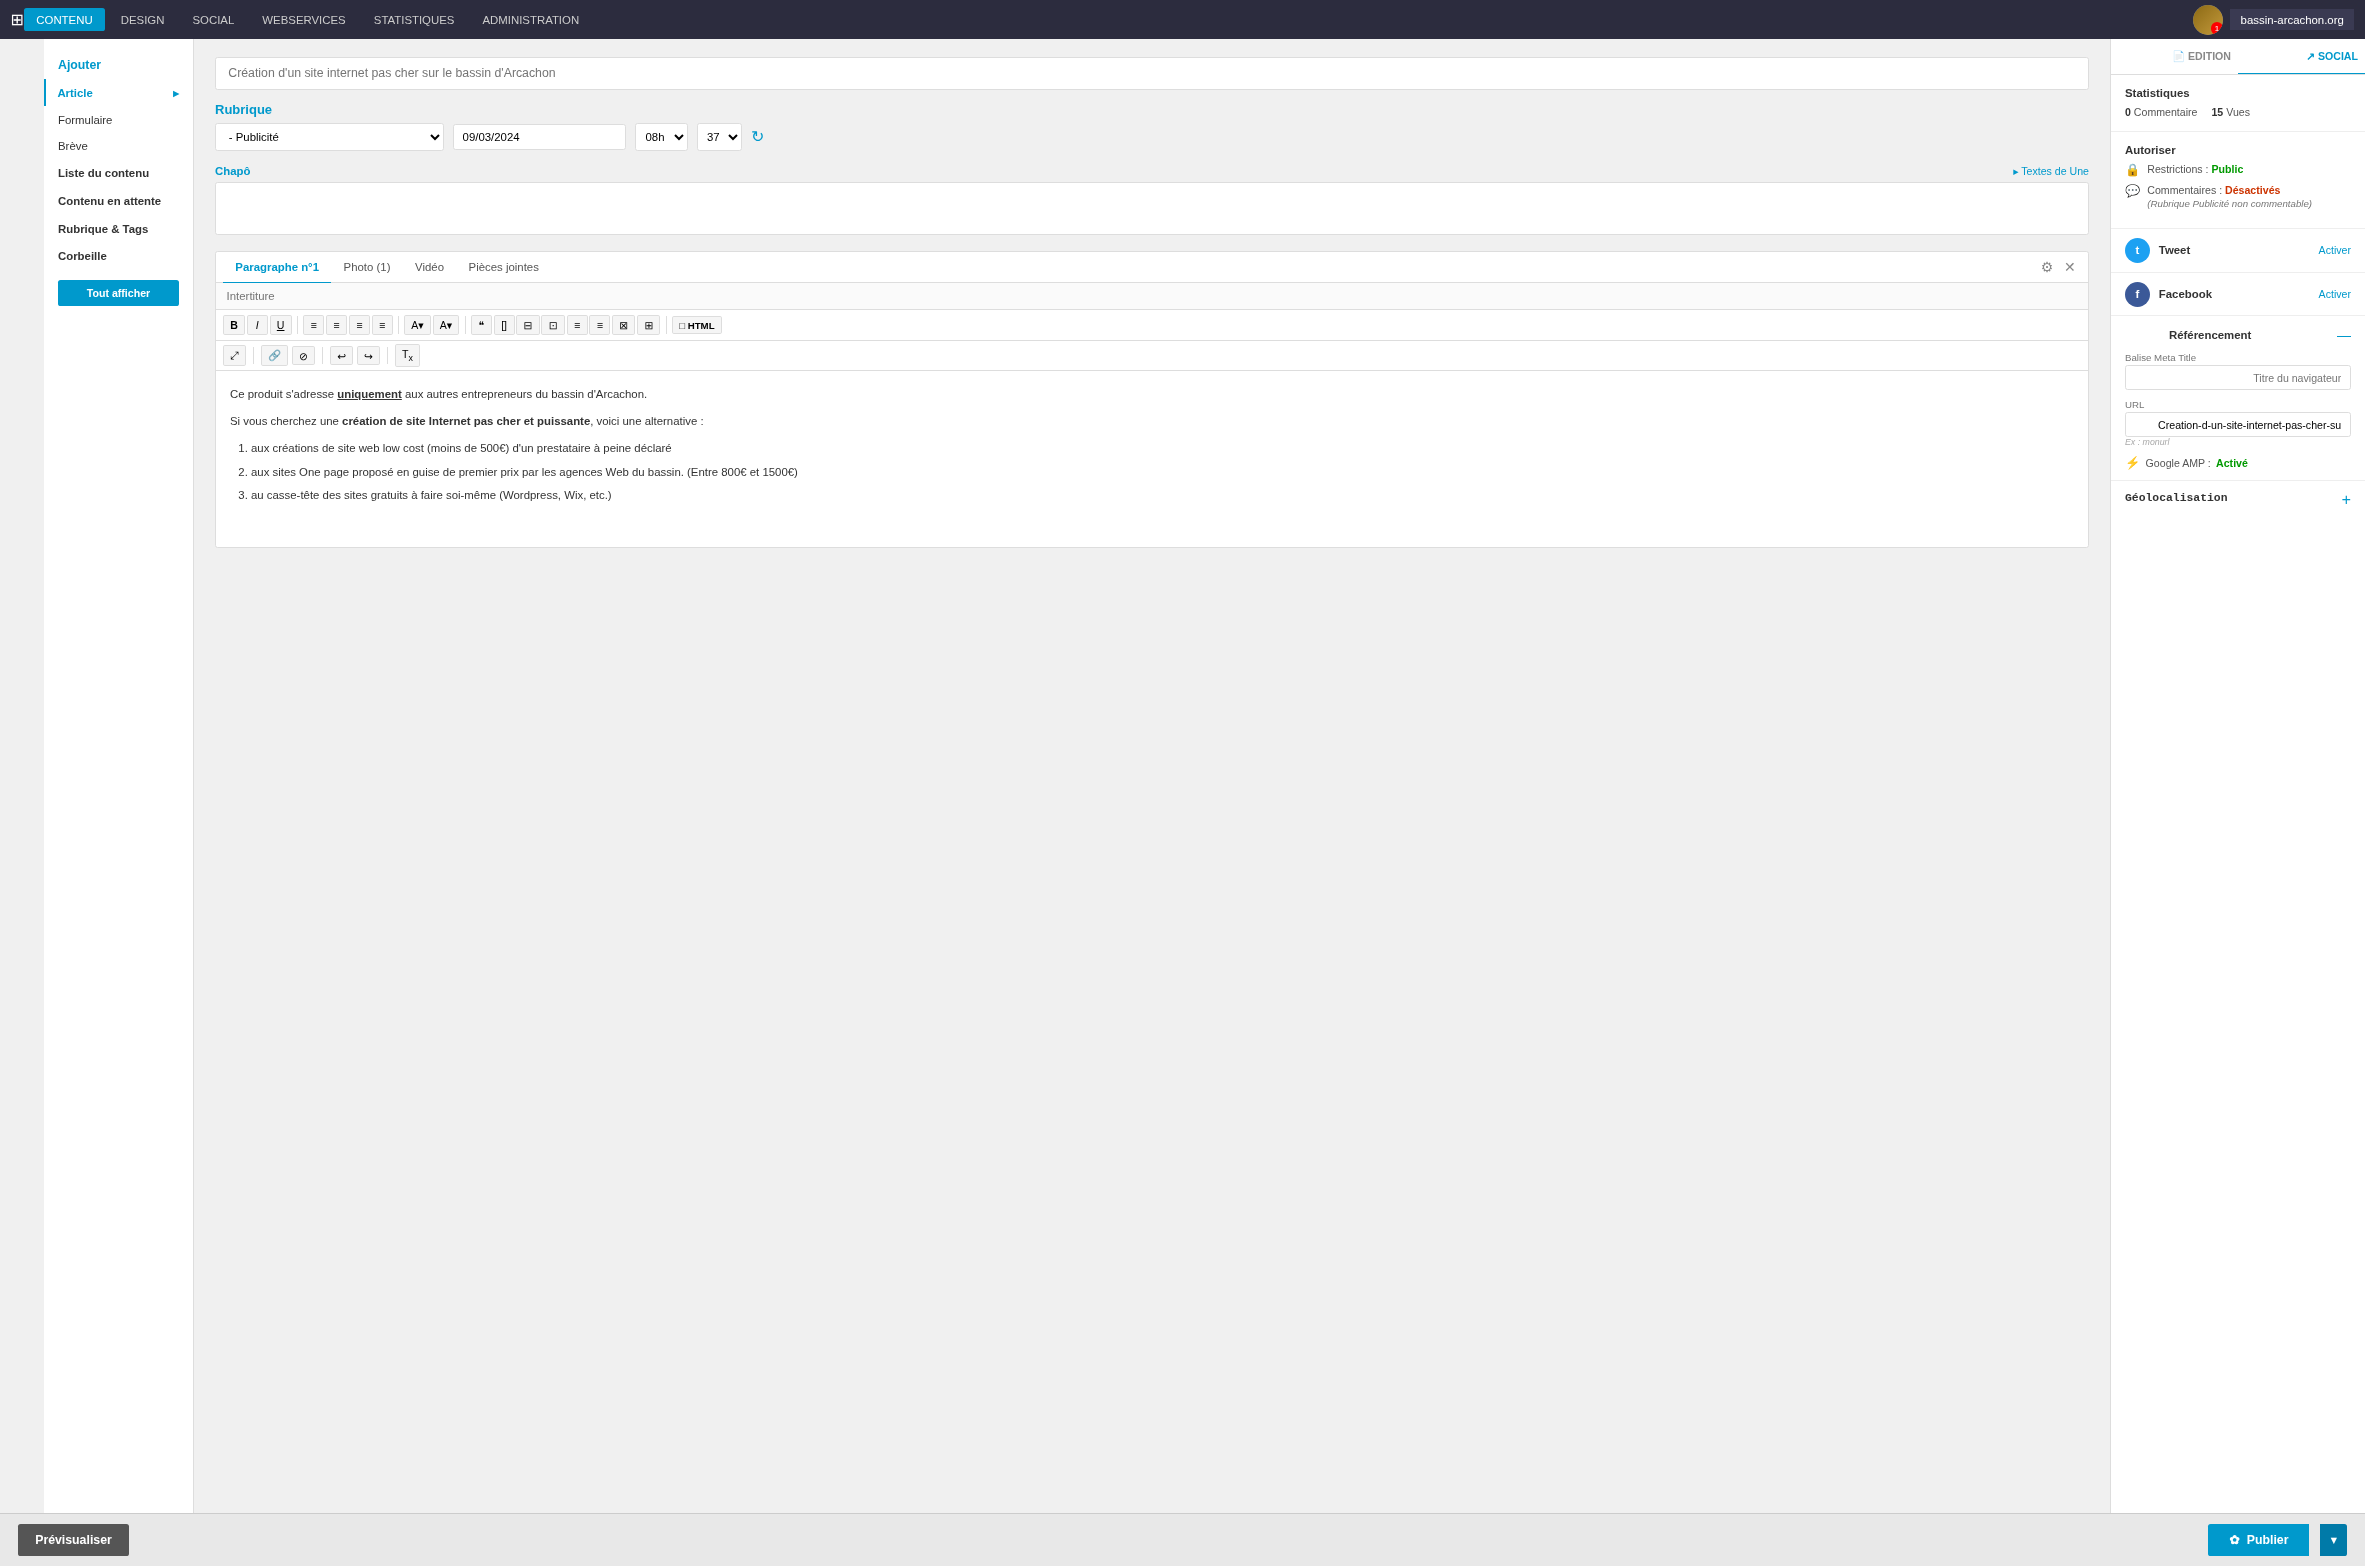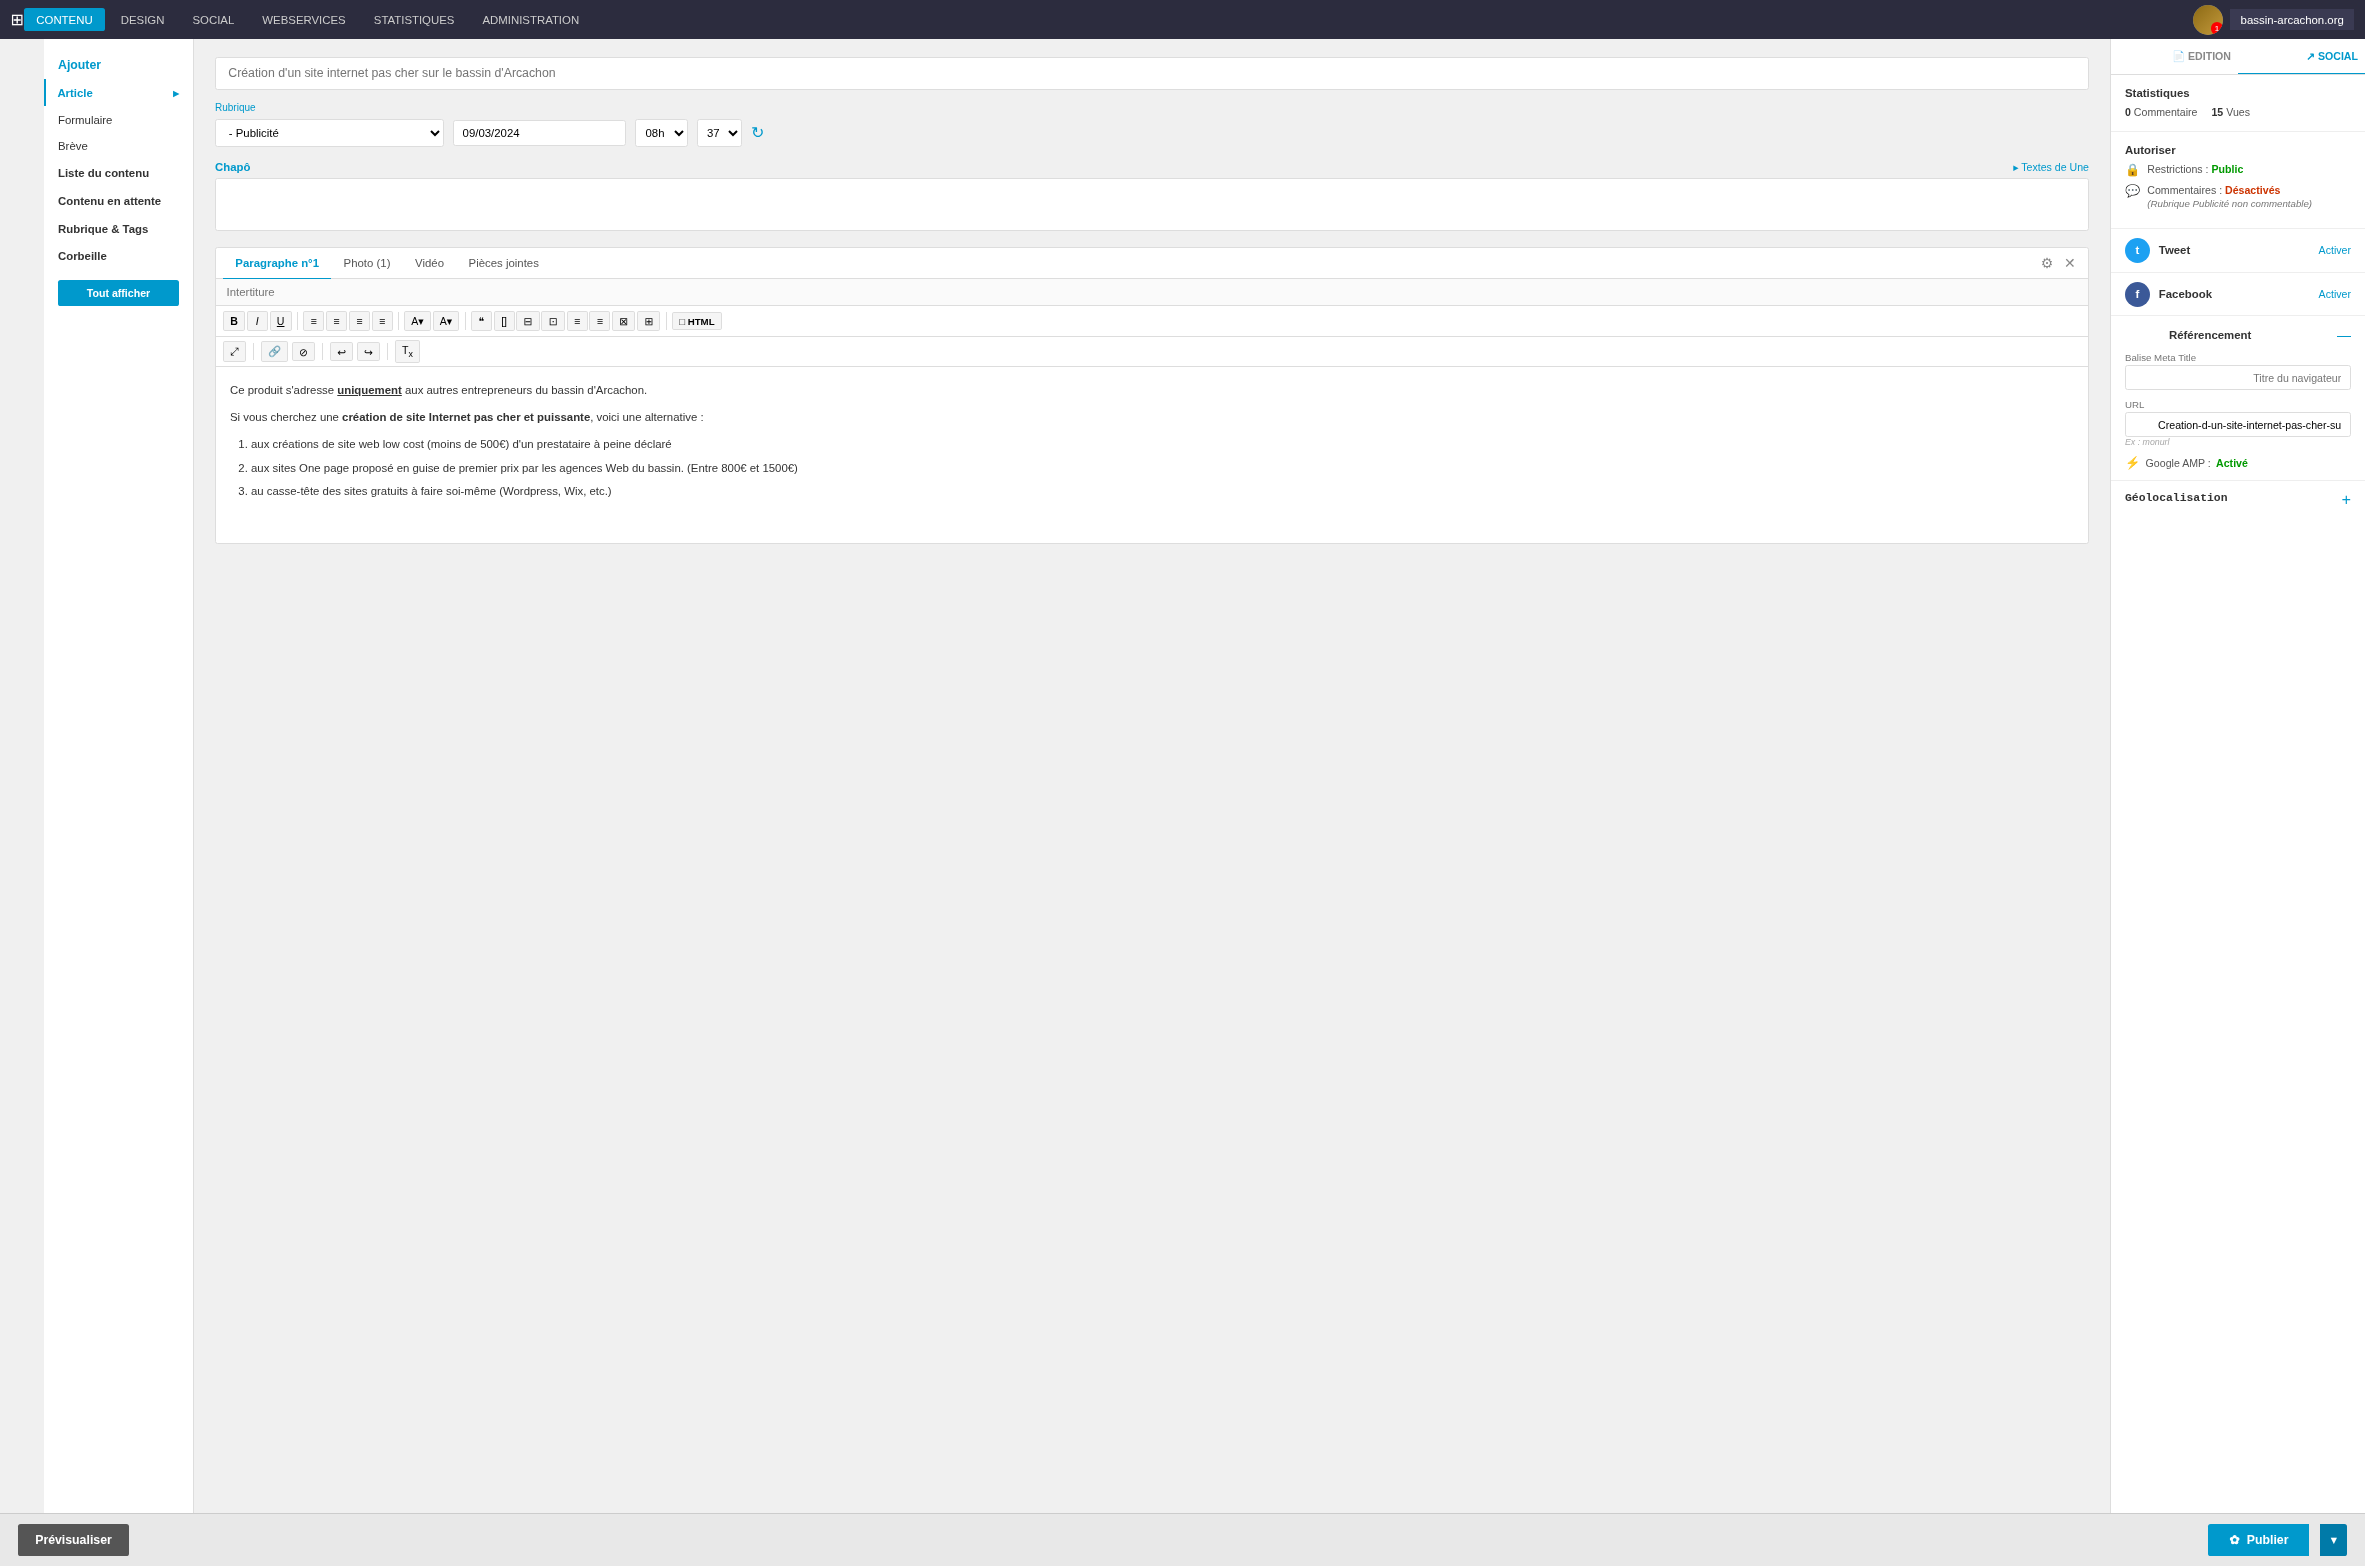--- a/index.html
+++ b/index.html
@@ -59,21 +59,21 @@
     .title-delete { font-size: 17.6px; color: #cc3300; cursor: pointer; }
 
     
     .article-title-input {
       width: 100%; padding: 8.8px 12.3px; font-size: 12.3px; color: #aaa;
       border: 0.9px solid #ddd; border-radius: 2.6px; margin-bottom: 12.3px;
       background: #fff; outline: none;
     }
 
     
-    .rubrique-label { color: #0099cc; font-weight: normal; font-size: 10px; margin-bottom: 5.3px; }
+    .rubrique-label { color: #0099cc; font-weight: bold; font-size: 13px; margin-bottom: 5.3px; }
     .rubrique-row { display: flex; align-items: center; gap: 8.8px; margin-bottom: 14px; }
     .rubrique-select {
       width: 229px; padding: 6.2px 8.8px; border: 0.9px solid #ddd; border-radius: 2.6px;
       font-size: 11.4px; background: #fff; cursor: pointer;
     }
     .date-input { padding: 6.2px 8.8px; border: 0.9px solid #ddd; border-radius: 2.6px; font-size: 11.4px; background: #fff; }
     .hour-select { padding: 6.2px 5.3px; border: 0.9px solid #ddd; border-radius: 2.6px; font-size: 11.4px; background: #fff; cursor: pointer; }
     .min-select { padding: 6.2px 5.3px; border: 0.9px solid #ddd; border-radius: 2.6px; font-size: 11.4px; background: #fff; cursor: pointer; }
     .refresh-btn { color: #0099cc; font-size: 16px; cursor: pointer; background: none; border: none; }
 

